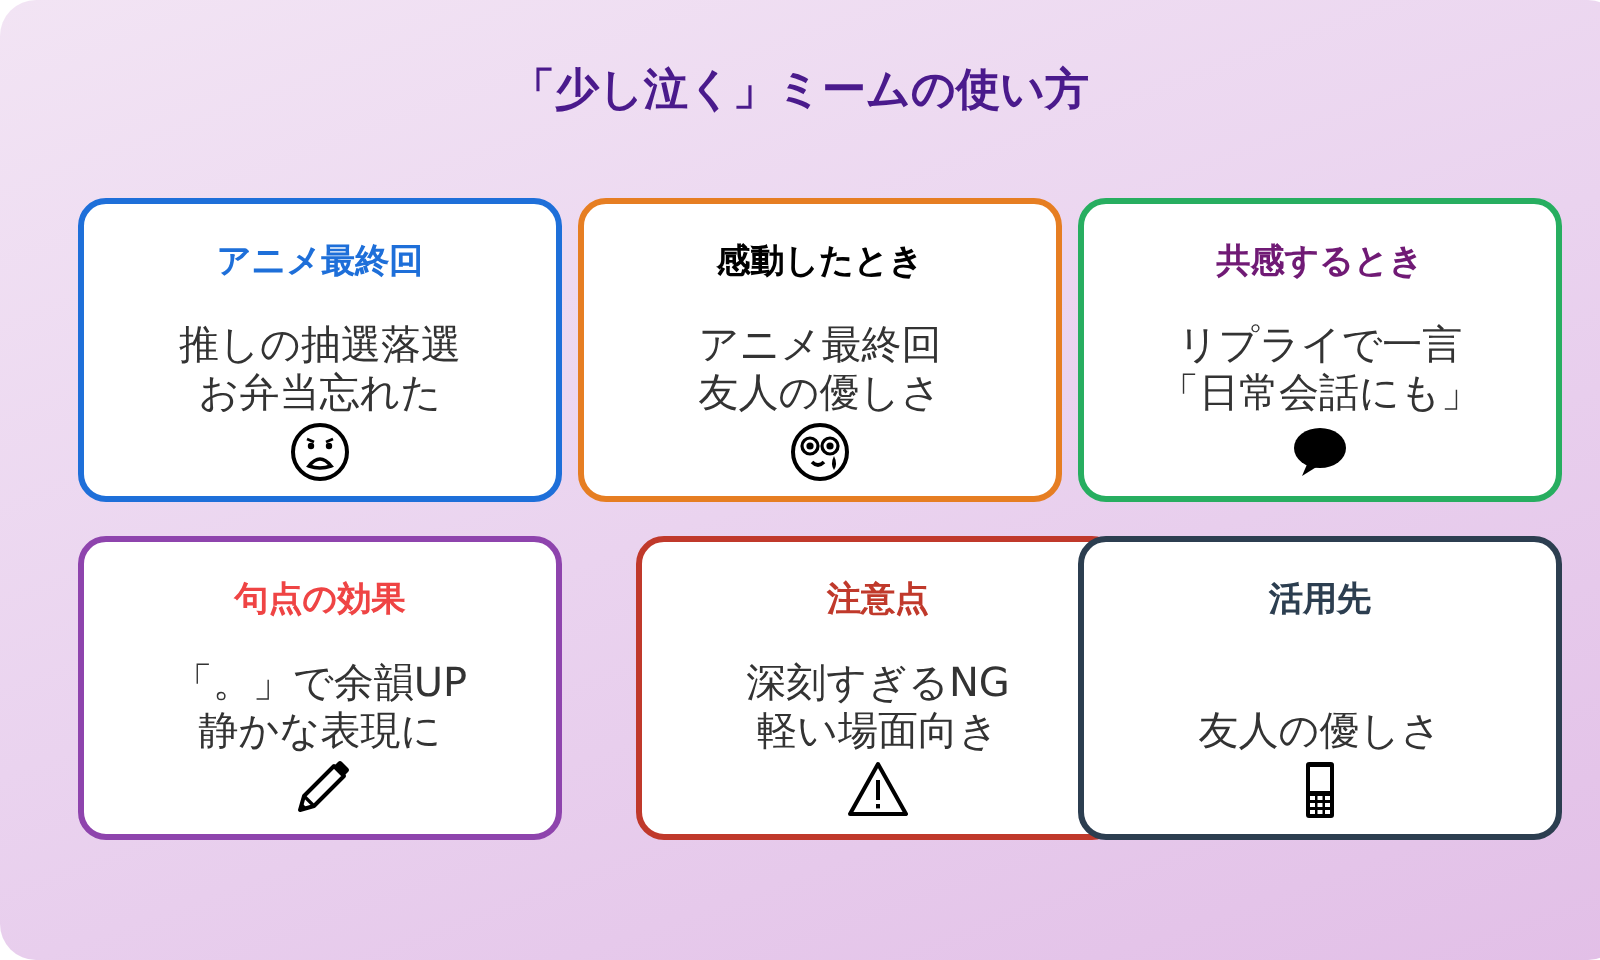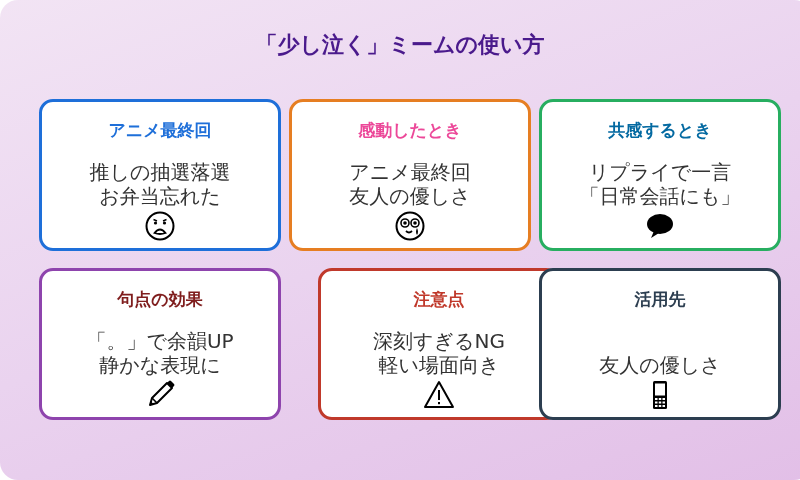--- a/index.html
+++ b/index.html
@@ -57,50 +57,50 @@
         <circle cx="11.5" cy="13" r="1.6" fill="#000"></circle>
         <circle cx="20.5" cy="13" r="1.6" fill="#000"></circle>
         <path d="M9.5 9.5 L13 11" stroke="#000" stroke-width="1.4"></path>
         <path d="M22.5 9.5 L19 11" stroke="#000" stroke-width="1.4"></path>
         <path d="M10.5 23 Q16 16 21.5 23 Q16 25 10.5 23 Z" fill="#fff" stroke="#000" stroke-width="1.8"></path>
       </svg>
     </div>
   </div>
 
   <div class="card" style="left:289px; top:99px; border-color:#e67e22;">
-    <div class="card-title" style="color:#ec4899;">感動したとき</div>
+    <div class="card-title" style="color:#000000;">感動したとき</div>
     <div class="card-line line1">アニメ最終回</div>
     <div class="card-line line2">友人の優しさ</div>
     <div class="card-icon">
       <svg viewBox="0 0 32 32">
         <circle cx="16" cy="16" r="13.5" fill="#fff" stroke="#000" stroke-width="2"></circle>
         <circle cx="11" cy="13" r="4" fill="#fff" stroke="#000" stroke-width="1.6"></circle>
         <circle cx="21" cy="13" r="4" fill="#fff" stroke="#000" stroke-width="1.6"></circle>
         <circle cx="11" cy="13" r="1.8" fill="#000"></circle>
         <circle cx="21" cy="13" r="1.8" fill="#000"></circle>
         <path d="M12 21 Q15 24 18 21" fill="none" stroke="#000" stroke-width="1.8"></path>
         <path d="M23 18 Q21 22 23 25 Q25 22 23 18 Z" fill="#000"></path>
       </svg>
     </div>
   </div>
 
   <div class="card" style="left:539px; top:99px; border-color:#27ae60;">
-    <div class="card-title" style="color:#0369a1;">共感するとき</div>
+    <div class="card-title" style="color:#701a75;">共感するとき</div>
     <div class="card-line line1">リプライで一言</div>
     <div class="card-line line2">「日常会話にも」</div>
     <div class="card-icon">
       <svg viewBox="0 0 32 32">
         <ellipse cx="16" cy="14" rx="13" ry="10" fill="#000"></ellipse>
         <path d="M10 21 L7 28 L15 23 Z" fill="#000"></path>
       </svg>
     </div>
   </div>
 
   <div class="card" style="left:39px; top:268px; border-color:#8e44ad;">
-    <div class="card-title" style="color:#7f1d1d;">句点の効果</div>
+    <div class="card-title" style="color:#ef4444;">句点の効果</div>
     <div class="card-line line1">「。」で余韻UP</div>
     <div class="card-line line2">静かな表現に</div>
     <div class="card-icon">
       <svg viewBox="0 0 32 32">
         <path d="M6 26 L8 19 L23 4 L28 9 L13 24 Z" fill="#fff" stroke="#000" stroke-width="2" stroke-linejoin="round"></path>
         <path d="M23 4 L28 9 L30 7 Q31 6 30 5 L27 2 Q26 1 25 2 Z" fill="#000"></path>
         <path d="M8 19 L13 24" stroke="#000" stroke-width="1.6"></path>
         <path d="M6 26 L7 22.5 L9.5 25 Z" fill="#000"></path>
       </svg>
     </div>

